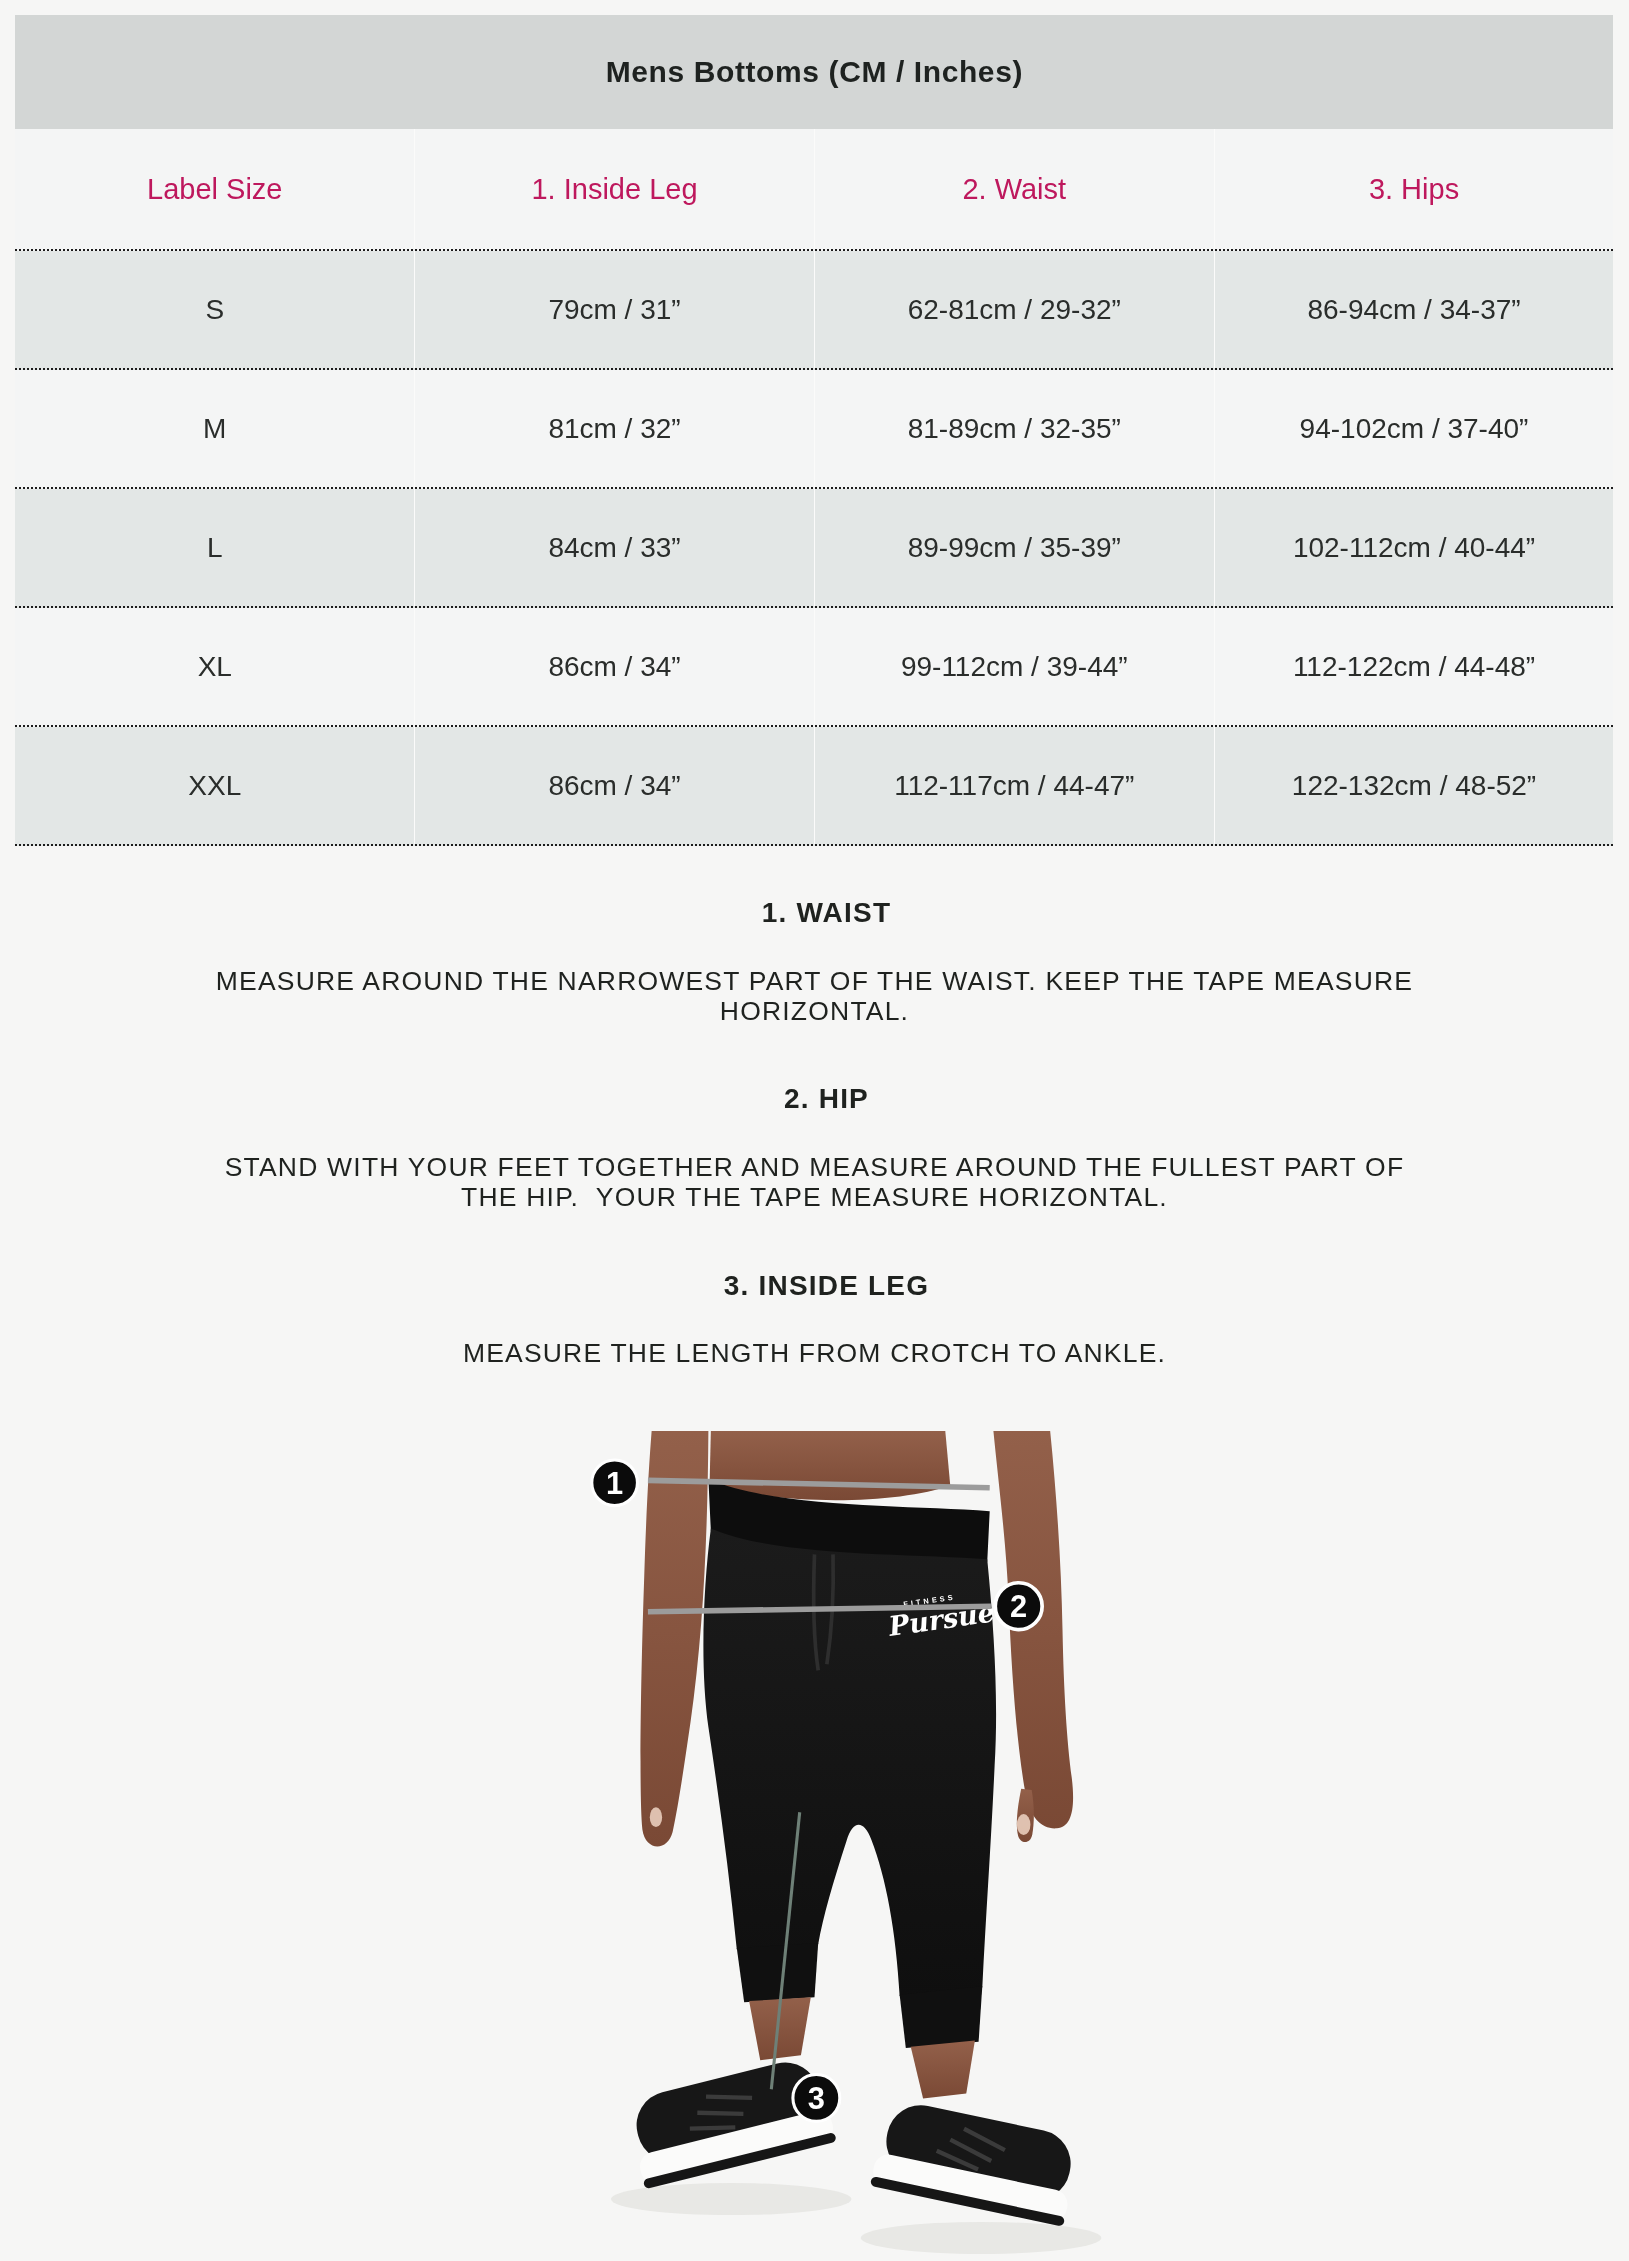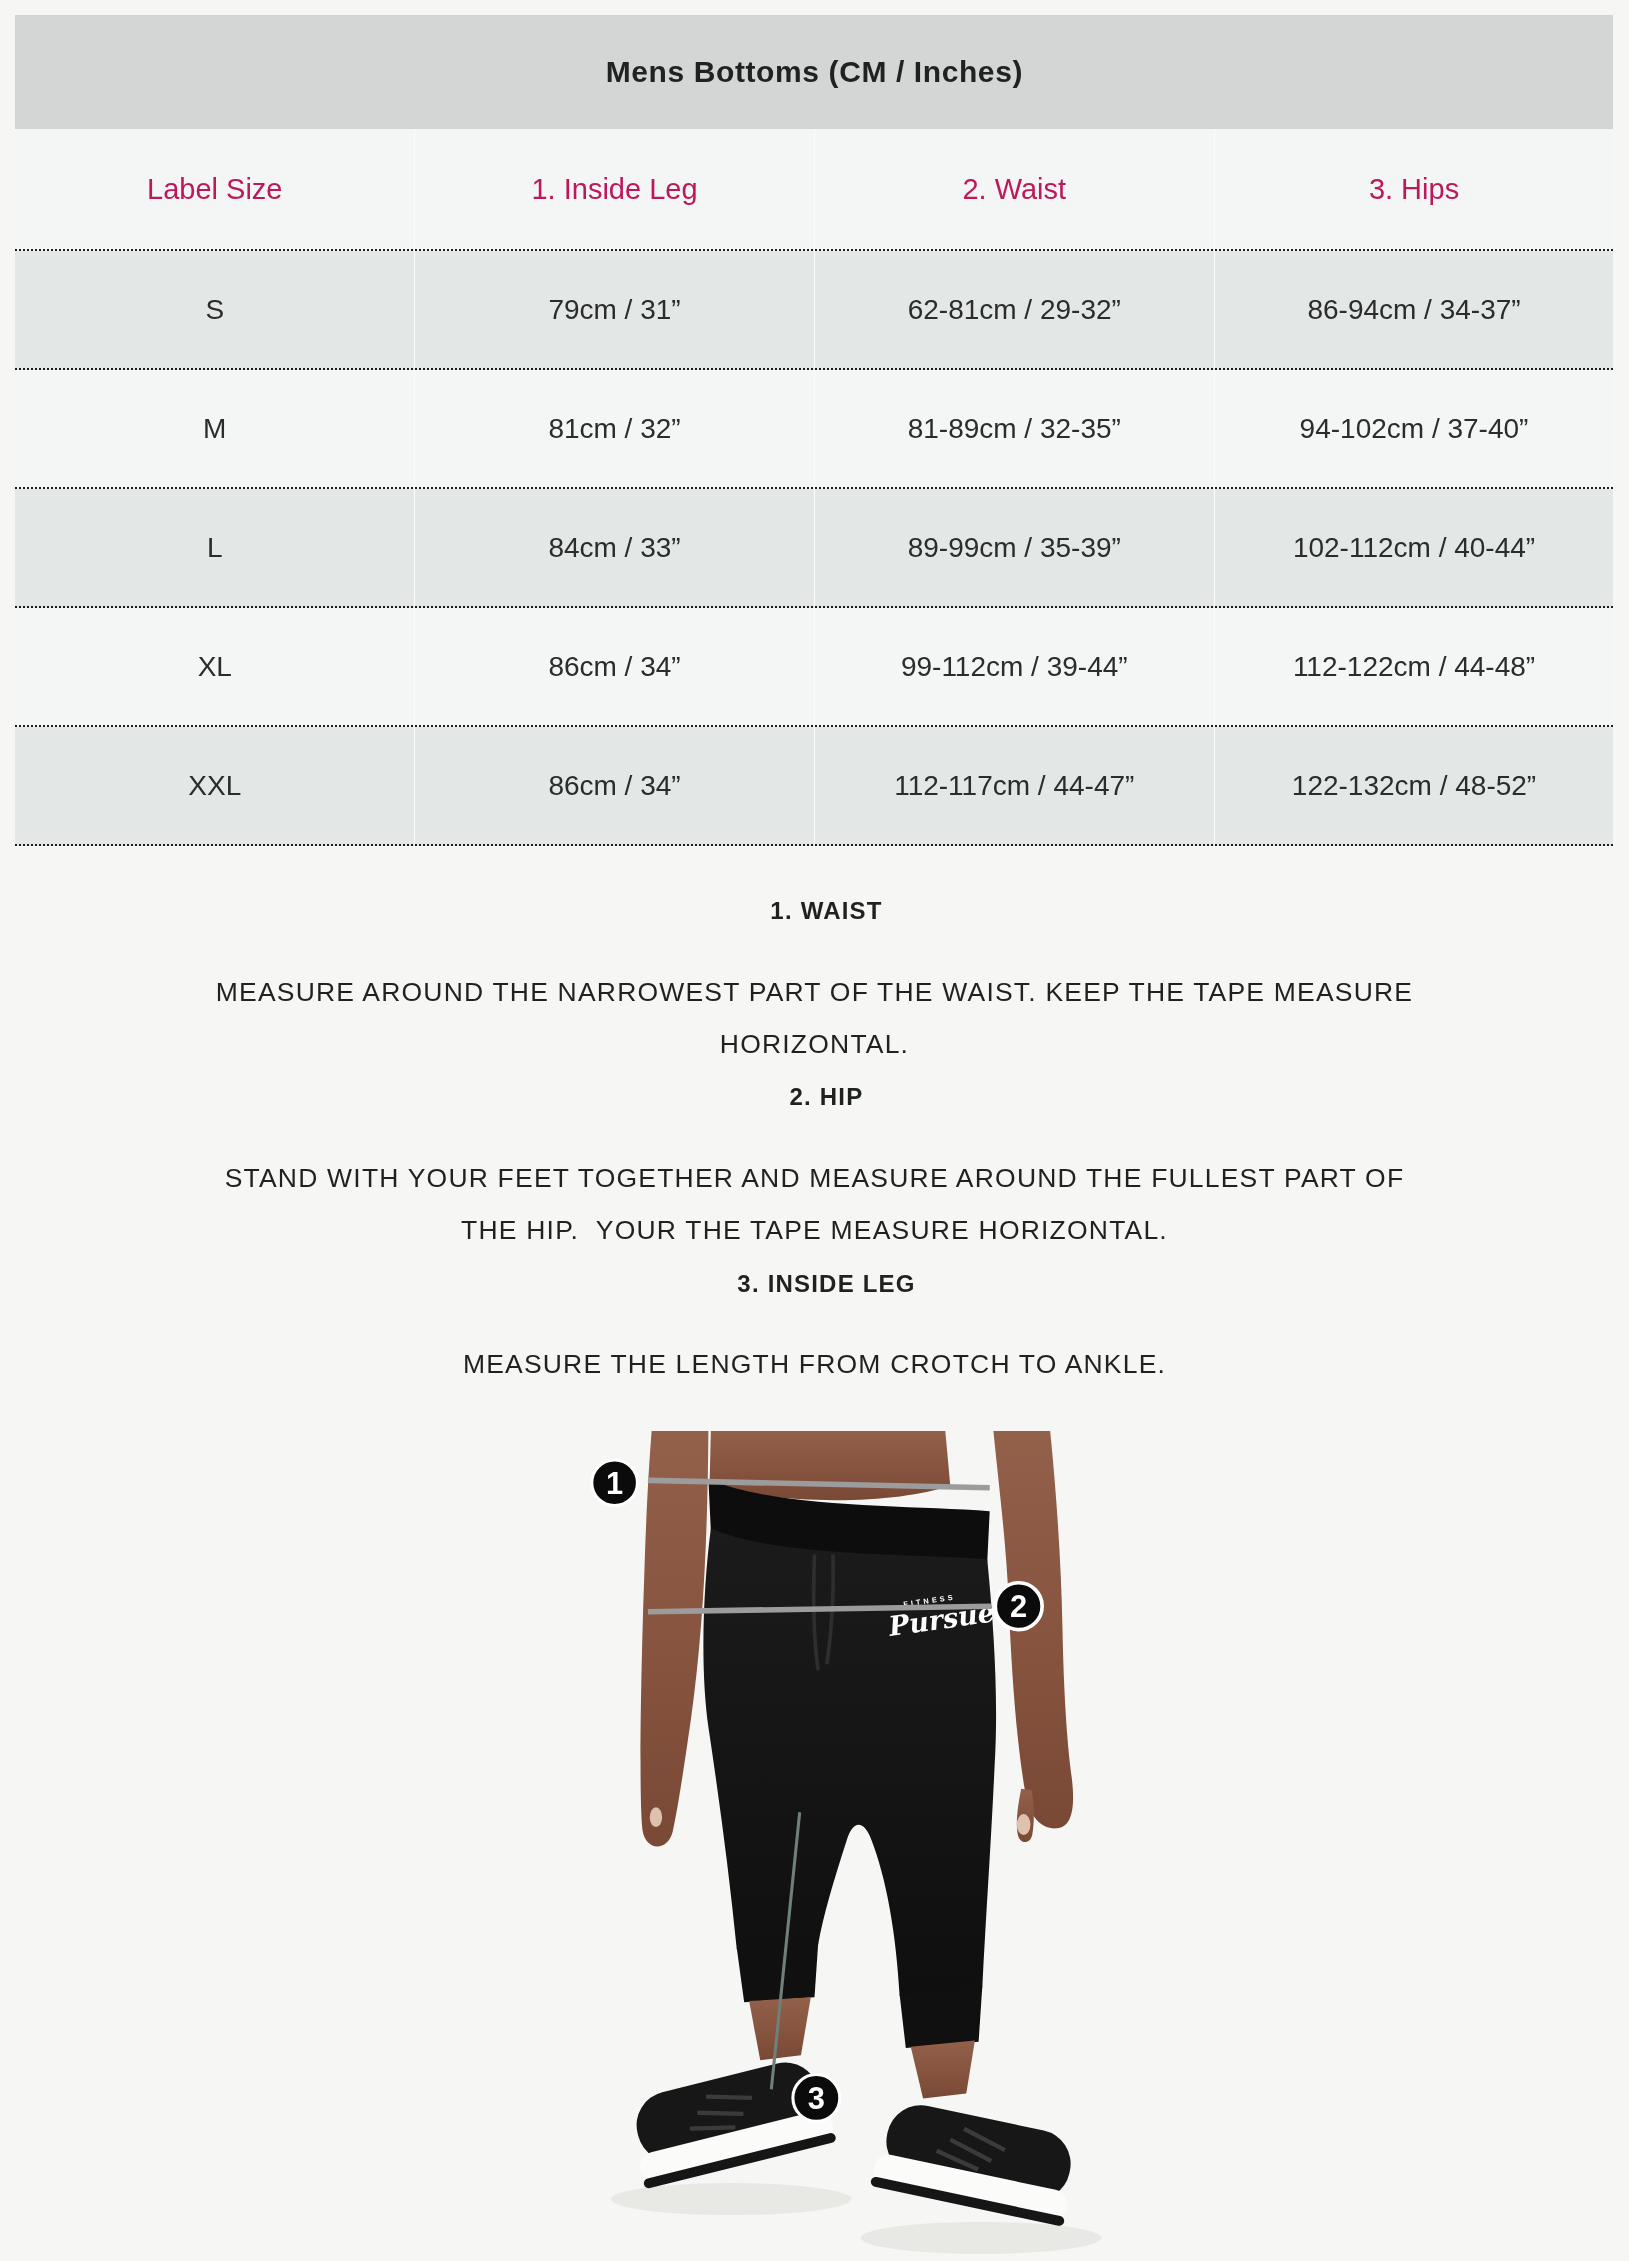--- a/index.html
+++ b/index.html
@@ -34,26 +34,26 @@
   .data-row.dark{background:#e3e7e6;}
   .data-row.light{background:#f4f5f5;}
   .cell{
     flex:1;display:flex;align-items:center;justify-content:center;
     border-left:1.2px solid #fbfbfa;
   }
   .cell:first-child{border-left:none;}
   
   .sec-head{
     position:absolute;left:0;right:0;text-align:center;
-    font-size:24px;font-weight:700;color:#1f221f;letter-spacing:1.2px;padding-left:24px;
+    font-size:28px;font-weight:700;color:#1f221f;letter-spacing:1.2px;padding-left:24px;
   }
   .sec-body{
     position:absolute;left:0;right:0;margin:0 auto;max-width:1492px;
     text-align:center;font-size:26.5px;font-weight:400;color:#1f221f;
-    line-height:52px;letter-spacing:1.2px;white-space:pre-wrap;
+    line-height:30px;letter-spacing:1.2px;white-space:pre-wrap;
   }
   #sec1-head{top:897px;}
   #sec1-body{top:966px;}
   #sec2-head{top:1083px;}
   #sec2-body{top:1152px;}
   #sec3-head{top:1270px;}
   #sec3-body{top:1338px;}
   
   .figure-wrap{position:absolute;left:506px;top:1431px;width:617px;height:831px;}
   .figure-wrap svg{display:block;width:100%;height:100%;}

